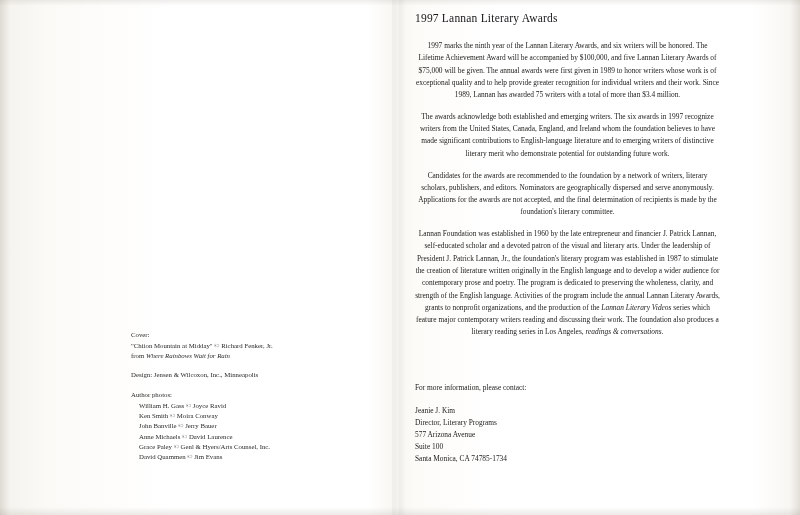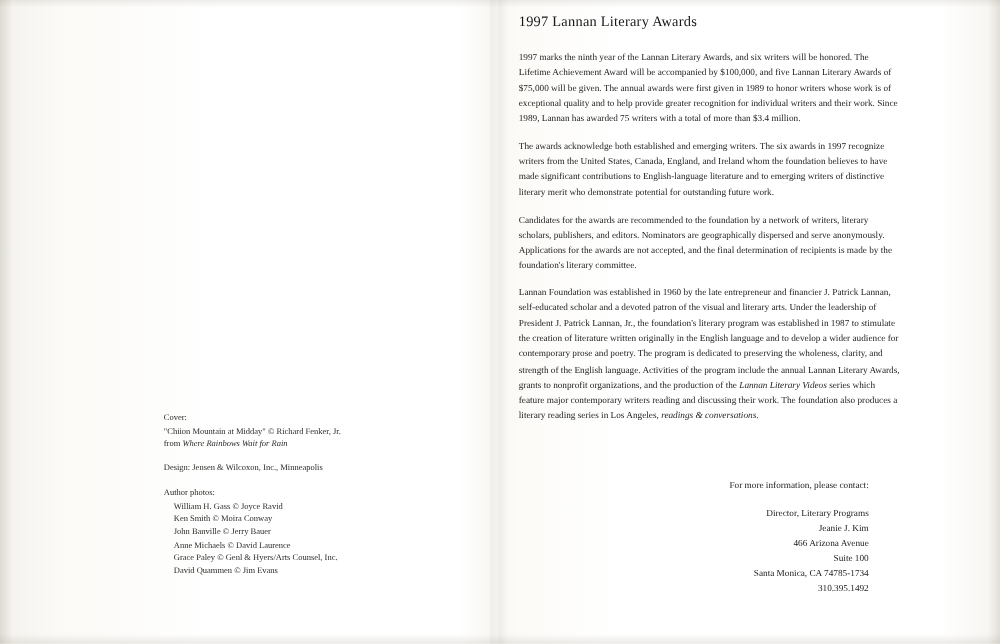--- a/index.html
+++ b/index.html
@@ -80,38 +80,37 @@
     letter-spacing: 0.2px;
     color: #17171a;
   }
   .body-copy {
     position: absolute;
     left: 9px;
     top: 40px;
     width: 305px;
     font-size: 7.4px;
     line-height: 1.66;
-    text-align: left;
+    text-align: center;
     color: #222220;
   }
   .body-copy p {
     margin: 0 0 9.5px 0;
   }
   .body-copy em {
     font-style: italic;
   }
   .contact {
     position: absolute;
     left: 9px;
     top: 382px;
     width: 280px;
     font-size: 7.4px;
     line-height: 1.63;
     color: #222220;
-    text-align: right;
   }
   .contact .lead {
     margin-bottom: 11px;
   }
   .contact .addr div {
     white-space: nowrap;
   }
   .edge-shadow-left {
     position: absolute;
     left: 0; top: 0; bottom: 0;
@@ -181,26 +180,25 @@
     <div class="body-copy">
       <p>1997 marks the ninth year of the Lannan Literary Awards, and six writers will be honored. The Lifetime Achievement Award will be accompanied by $100,000, and five Lannan Literary Awards of $75,000 will be given. The annual awards were first given in 1989 to honor writers whose work is of exceptional quality and to help provide greater recognition for individual writers and their work. Since 1989, Lannan has awarded 75 writers with a total of more than $3.4 million.</p>
       <p>The awards acknowledge both established and emerging writers. The six awards in 1997 recognize writers from the United States, Canada, England, and Ireland whom the foundation believes to have made significant contributions to English-language literature and to emerging writers of distinctive literary merit who demonstrate potential for outstanding future work.</p>
       <p>Candidates for the awards are recommended to the foundation by a network of writers, literary scholars, publishers, and editors. Nominators are geographically dispersed and serve anonymously. Applications for the awards are not accepted, and the final determination of recipients is made by the foundation's literary committee.</p>
       <p><span>Lannan Foundation was established in 1960 by the late entrepreneur and financier J. Patrick Lannan, self-educated scholar and a devoted patron of the visual and literary arts. Under the leadership of President J. Patrick Lannan, Jr., the foundation's literary program was established in 1987 to stimulate the creation of literature written originally in the English language and to develop a wider audience for contemporary prose and poetry. The program is dedicated to preserving the wholeness, clarity, and strength of the English language. Activities of the program include the annual Lannan Literary Awards, grants to nonprofit organizations, and the production of the </span><em>Lannan Literary Videos</em><span> series which feature major contemporary writers reading and discussing their work. The foundation also produces a literary reading series in Los Angeles, </span><em>readings &amp; conversations</em><span>.</span></p>
     </div>
 
     <div class="contact">
       <div class="lead">For more information, please contact:</div>
       <div class="addr">
+        <div>Jeanie J. Kim</div>
         <div>Director, Literary Programs</div>
-        <div>Jeanie J. Kim</div>
-        <div>466 Arizona Avenue</div>
+        <div>577 Arizona Avenue</div>
         <div>Suite 100</div>
         <div>Santa Monica, CA 74785-1734</div>
-        <div>310.395.1492</div>
       </div>
     </div>
 
   </div>
 
   <div class="edge-shadow-left"></div>
   <div class="edge-shadow-right"></div>
   <div class="edge-shadow-top"></div>
   <div class="edge-shadow-bottom"></div>
 </div>

